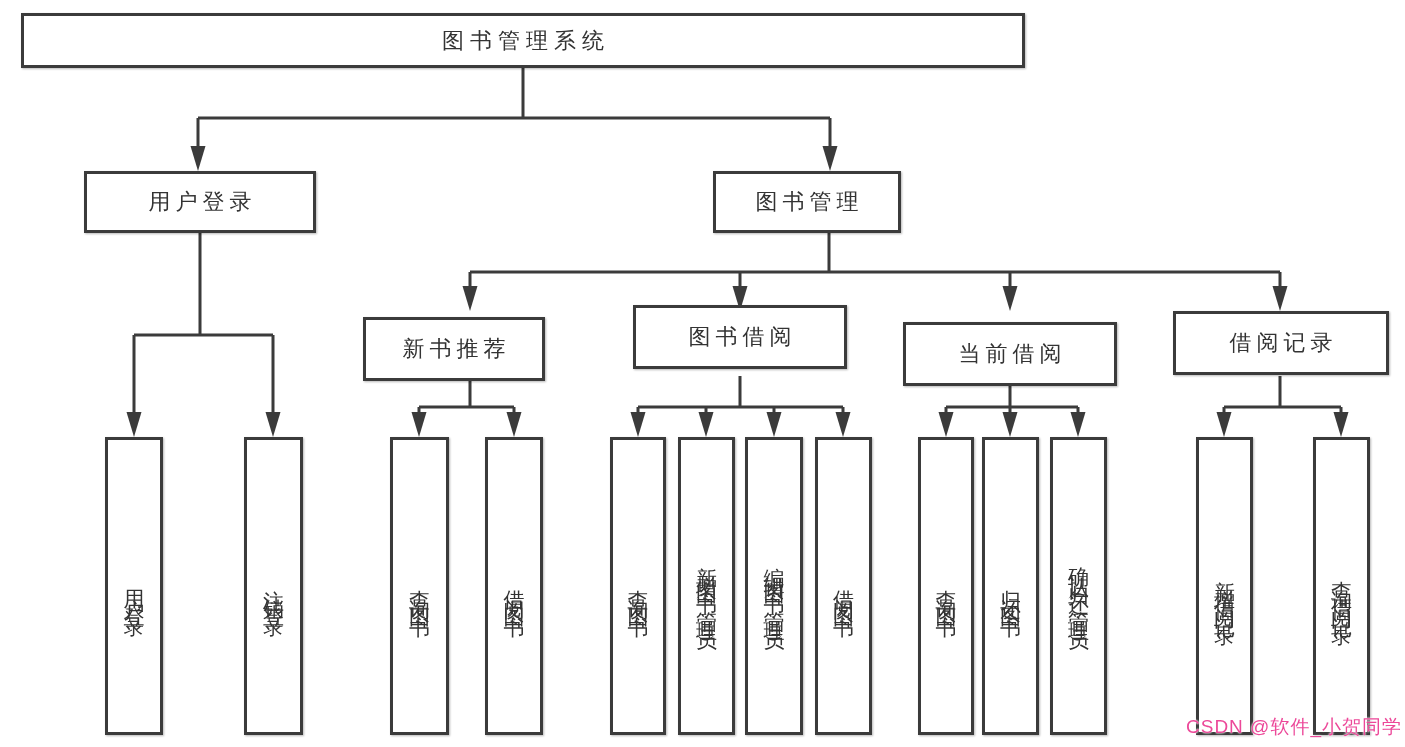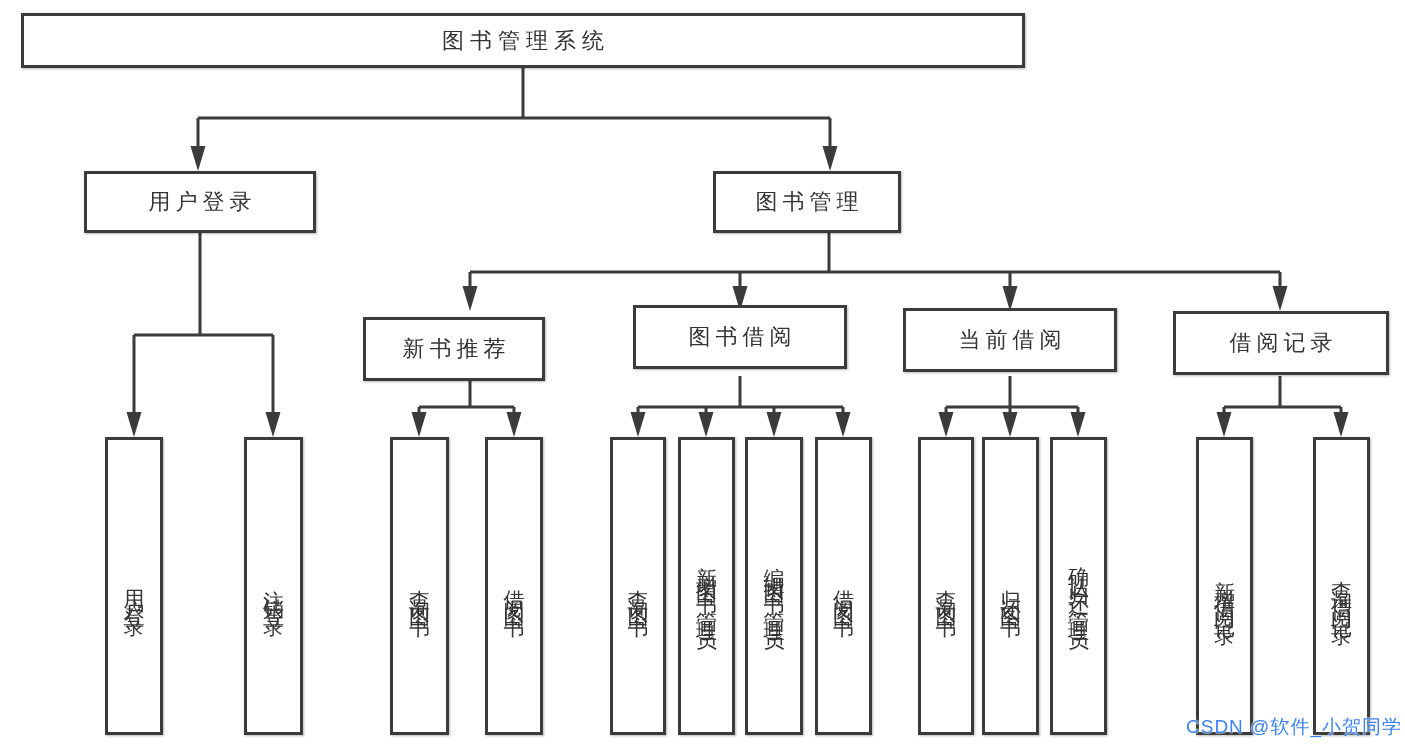--- a/index.html
+++ b/index.html
@@ -15,21 +15,21 @@
   }
   .box.h span{font-size:22px;letter-spacing:5px;margin-right:-5px;white-space:nowrap;}
   .box.title span{font-size:22px;letter-spacing:6px;margin-right:-6px;text-align:right;}
   .box.v span{
     writing-mode:vertical-rl;-webkit-writing-mode:vertical-rl;
     text-orientation:mixed;-webkit-text-orientation:mixed;
     font-size:21px;letter-spacing:9px;margin-bottom:-9px;white-space:nowrap;
   }
   .watermark{
     position:absolute;left:1186px;top:714px;z-index:5;
-    font-size:19px;letter-spacing:1px;color:#3b82f6;
+    font-size:19px;letter-spacing:1px;color:#ec4899;
     text-shadow:0 0 2px #ffffff,0 0 2px #ffffff;white-space:nowrap;
   }
 </style>
 </head>
 <body>
 
 <div class="stage">
 
   <svg width="1405" height="747" viewBox="0 0 1405 747">
     <g stroke="#3b3b3b" stroke-width="3" fill="none">
@@ -74,21 +74,21 @@
   <div class="box h" style="left:713px;top:171px;width:188px;height:62px">
     <span>图书管理</span>
   </div>
 
   <div class="box h" style="left:363px;top:317px;width:182px;height:64px">
     <span>新书推荐</span>
   </div>
   <div class="box h" style="left:633px;top:305px;width:214px;height:64px">
     <span>图书借阅</span>
   </div>
-  <div class="box h" style="left:903px;top:308px;width:214px;height:64px">
+  <div class="box h" style="left:903px;top:322px;width:214px;height:64px">
     <span>当前借阅</span>
   </div>
   <div class="box h" style="left:1173px;top:311px;width:216px;height:64px">
     <span>借阅记录</span>
   </div>
 
   <div class="box v" style="left:105px;top:437px;width:58px;height:298px">
     <span>用户登录</span>
   </div>
   <div class="box v" style="left:244px;top:437px;width:59px;height:298px">

